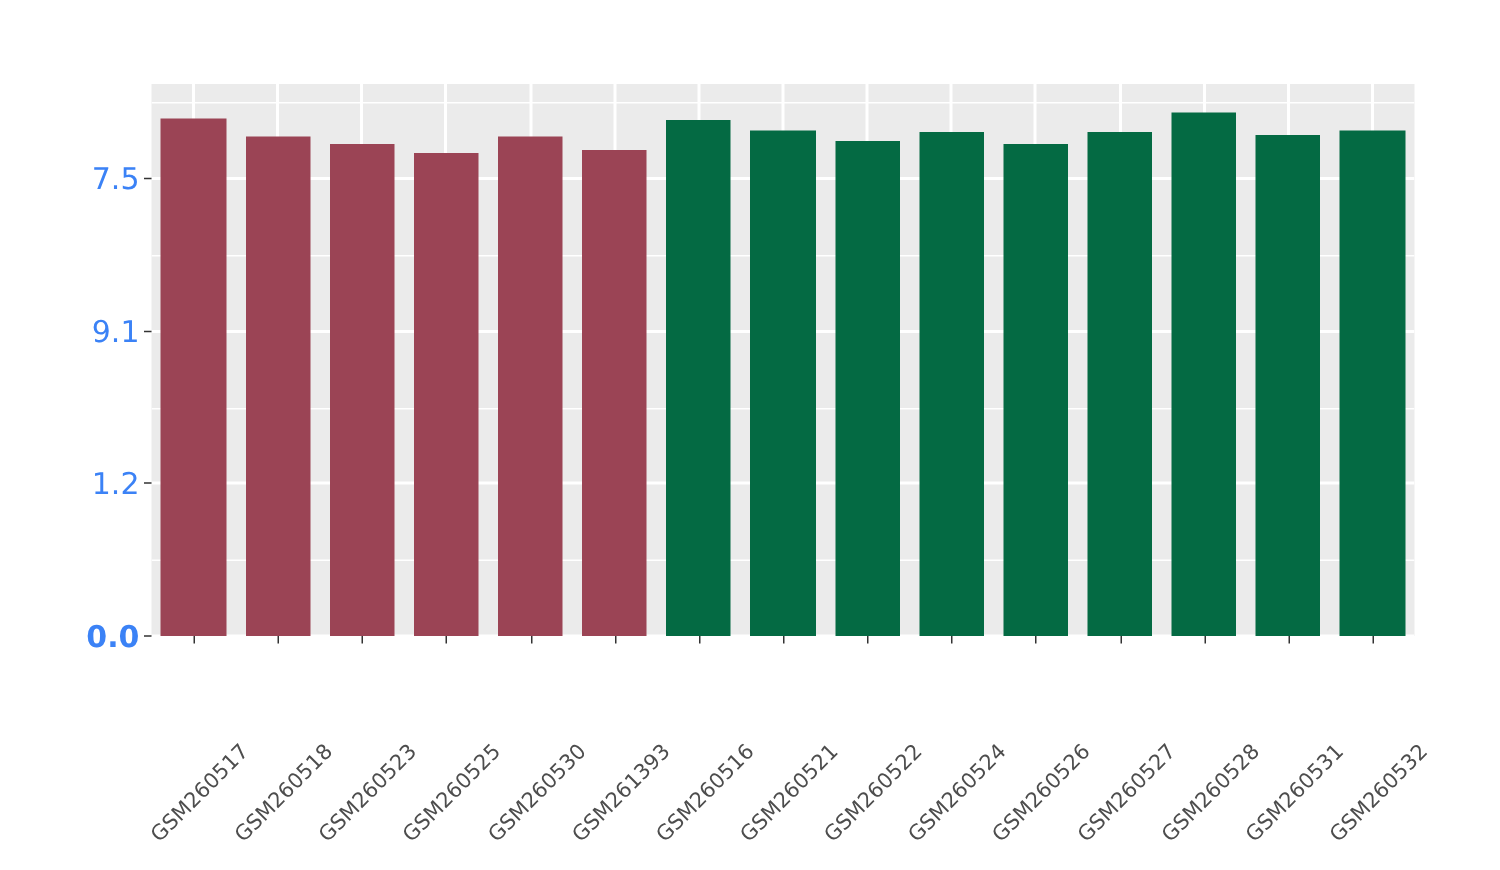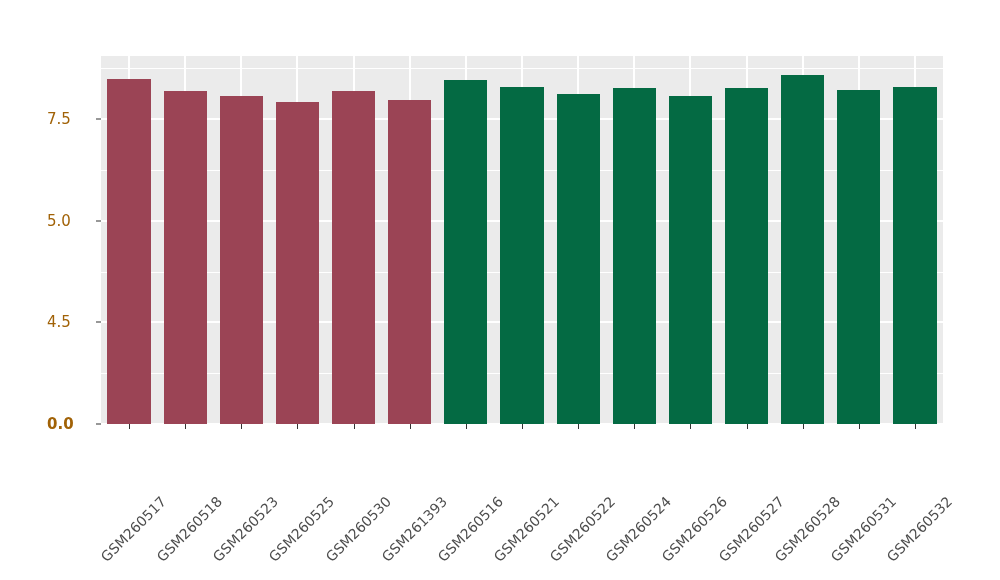--- a/index.html
+++ b/index.html
@@ -67,23 +67,23 @@
   .bar {
     position: absolute;
     bottom: 0;
   }
 
   
   .ytick-label {
     position: absolute;
     right: 0px;
     width: 46px;
-    text-align: left;
-    font-size: 15px;
-    color: #a16207;
+    text-align: right;
+    font-size: 20px;
+    color: #3b82f6;
     transform: translateY(-50%);
   }
   .ytick-mark {
     position: absolute;
     left: 96px;
     width: 5px;
     height: 1px;
     background: #333333;
     transform: translateY(-50%);
   }
@@ -157,23 +157,23 @@
       <div class="bar" title="GSM260526: 8.06" style="left: 567.789px; width: 43.2227px; height: 327.744px; background: rgb(4, 106, 67);"></div>
       <div class="bar" title="GSM260527: 8.26" style="left: 623.922px; width: 43.2227px; height: 335.876px; background: rgb(4, 106, 67);"></div>
       <div class="bar" title="GSM260528: 8.58" style="left: 680.055px; width: 43.2227px; height: 348.888px; background: rgb(4, 106, 67);"></div>
       <div class="bar" title="GSM260531: 8.21" style="left: 736.189px; width: 43.2227px; height: 333.843px; background: rgb(4, 106, 67);"></div>
       <div class="bar" title="GSM260532: 8.29" style="left: 792.322px; width: 43.2227px; height: 337.096px; background: rgb(4, 106, 67);"></div>
     </div>
 
   <div id="y-axis">
       <div class="ytick-label" style="top: 424px; left: 47px; right: auto; font-weight: bold;">0.0</div>
       <div class="ytick-mark" style="top: 424px;"></div>
-      <div class="ytick-label" style="top: 322.343px; left: 47px; right: auto;">4.5</div>
+      <div class="ytick-label" style="top: 322.343px; left: 47px; right: auto;">1.2</div>
       <div class="ytick-mark" style="top: 322.343px;"></div>
-      <div class="ytick-label" style="top: 220.685px; left: 47px; right: auto;">5.0</div>
+      <div class="ytick-label" style="top: 220.685px; left: 47px; right: auto;">9.1</div>
       <div class="ytick-mark" style="top: 220.685px;"></div>
       <div class="ytick-label" style="top: 119.028px; left: 47px; right: auto;">7.5</div>
       <div class="ytick-mark" style="top: 119.028px;"></div>
     </div>
   <div id="x-axis">
       <div class="xtick-mark" style="left: 129.067px;"></div>
       <div class="xtick-label" style="left: 133.067px;"><span class="xtick-label-inner">GSM260517</span></div>
       <div class="xtick-mark" style="left: 185.2px;"></div>
       <div class="xtick-label" style="left: 189.2px;"><span class="xtick-label-inner">GSM260518</span></div>
       <div class="xtick-mark" style="left: 241.333px;"></div>

